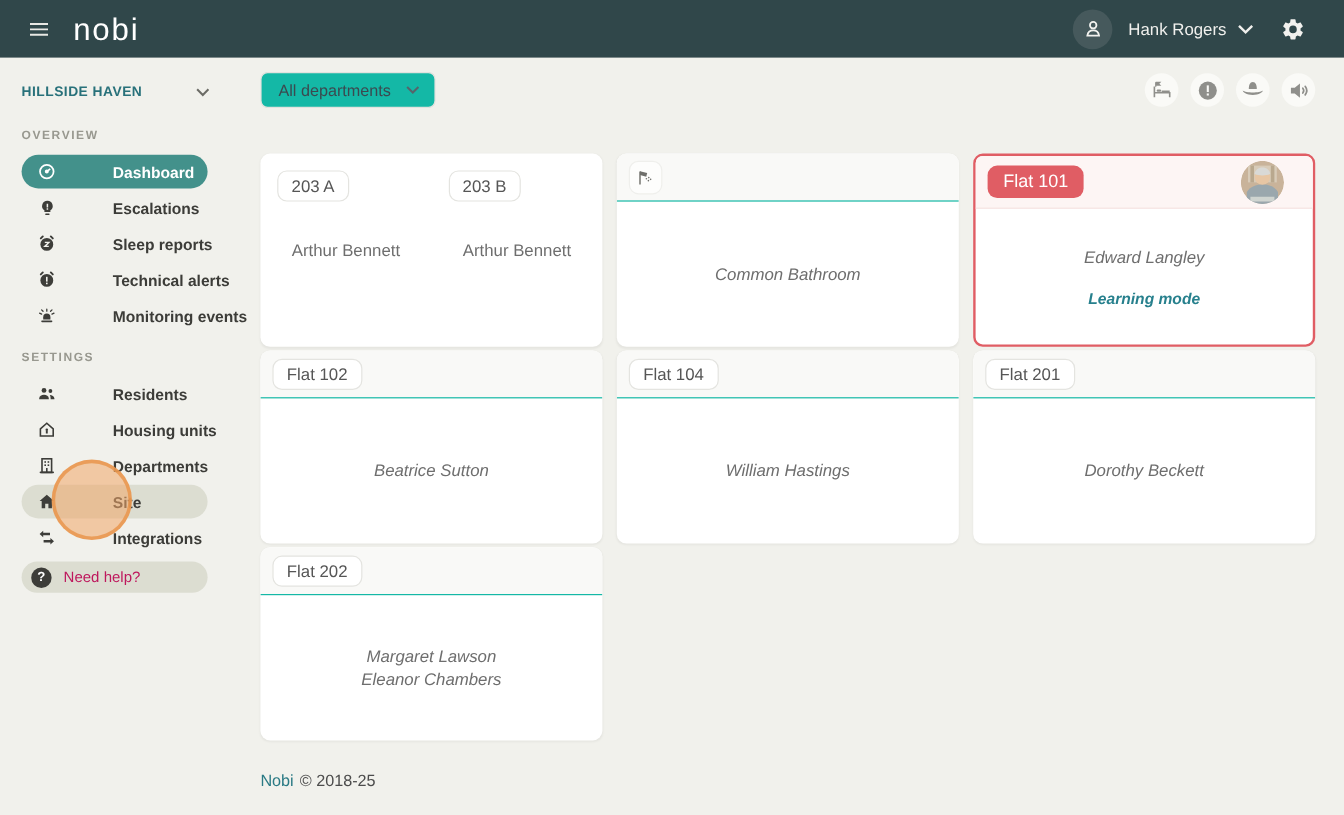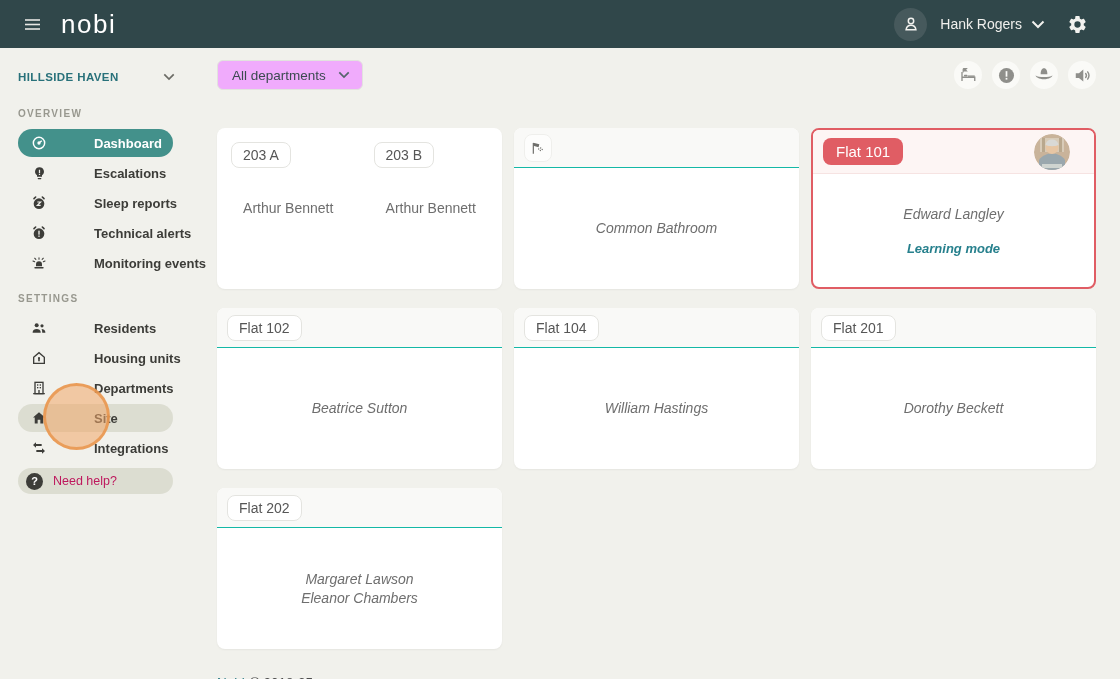--- a/index.html
+++ b/index.html
@@ -64,36 +64,36 @@
   .click-indicator {
     position:absolute; left:43px; top:383px; width:67px; height:67px;
     border-radius:50%; background:rgba(240,166,104,.55);
     border:3px solid rgba(233,150,77,.85); z-index:20; pointer-events:none;
   }
 
   
   .main { position:absolute; top:48px; left:197px; right:0; bottom:0; padding:12px 24px 0 20px; }
   .toolbar { display:flex; align-items:center; height:30px; }
   .dept-select {
-    background:#f0abfc; border:1px solid #e2e2de; border-radius:6px;
+    background:#14b8a6; border:1px solid #e2e2de; border-radius:6px;
     height:30px; width:146px; display:flex; align-items:center; justify-content:space-between;
     padding:0 12px 0 14px; cursor:pointer;
   }
   .dept-select .dept-label { font-size:13.5px; color:#3b4a50; }
   .dept-select .chev { color:#55656b; display:flex; }
   .toolbar-icons { margin-left:auto; display:flex; gap:10px; }
   .icon-btn {
     width:28px; height:28px; border-radius:50%; background:#fafaf7;
     display:flex; align-items:center; justify-content:center; color:#8f8f8b; cursor:pointer;
   }
 
   
   .grid {
     margin-top:38px; display:grid;
-    grid-template-columns:repeat(3,285px); grid-auto-rows:161px; gap:19px 12px;
+    grid-template-columns:repeat(3,285px); grid-auto-rows:161px; gap:3px 12px;
   }
   .card {
     background:#ffffff; border-radius:8px; overflow:hidden; cursor:pointer;
     box-shadow:0 1px 2px rgba(0,0,0,.05); position:relative; display:flex; flex-direction:column;
   }
   .card-head {
     height:40px; flex:none; background:#f9f9f7; border-bottom:1px solid #14b8a6;
     display:flex; align-items:center; padding:0 8px 0 10px;
   }
   .room-badge {

